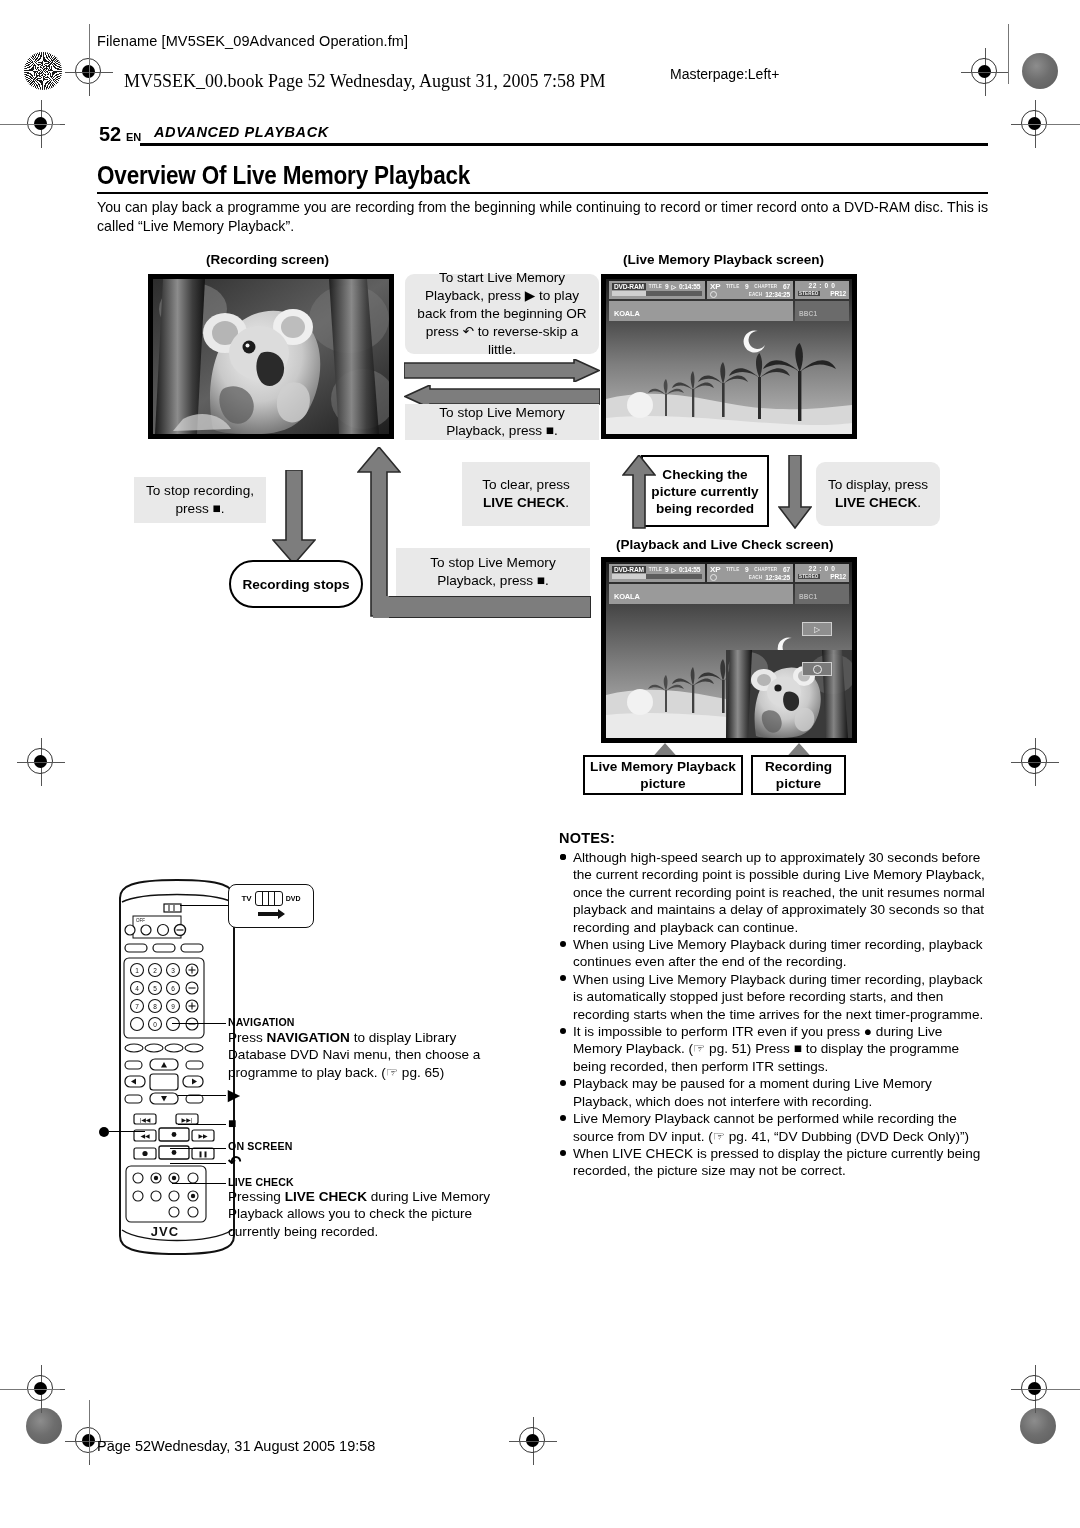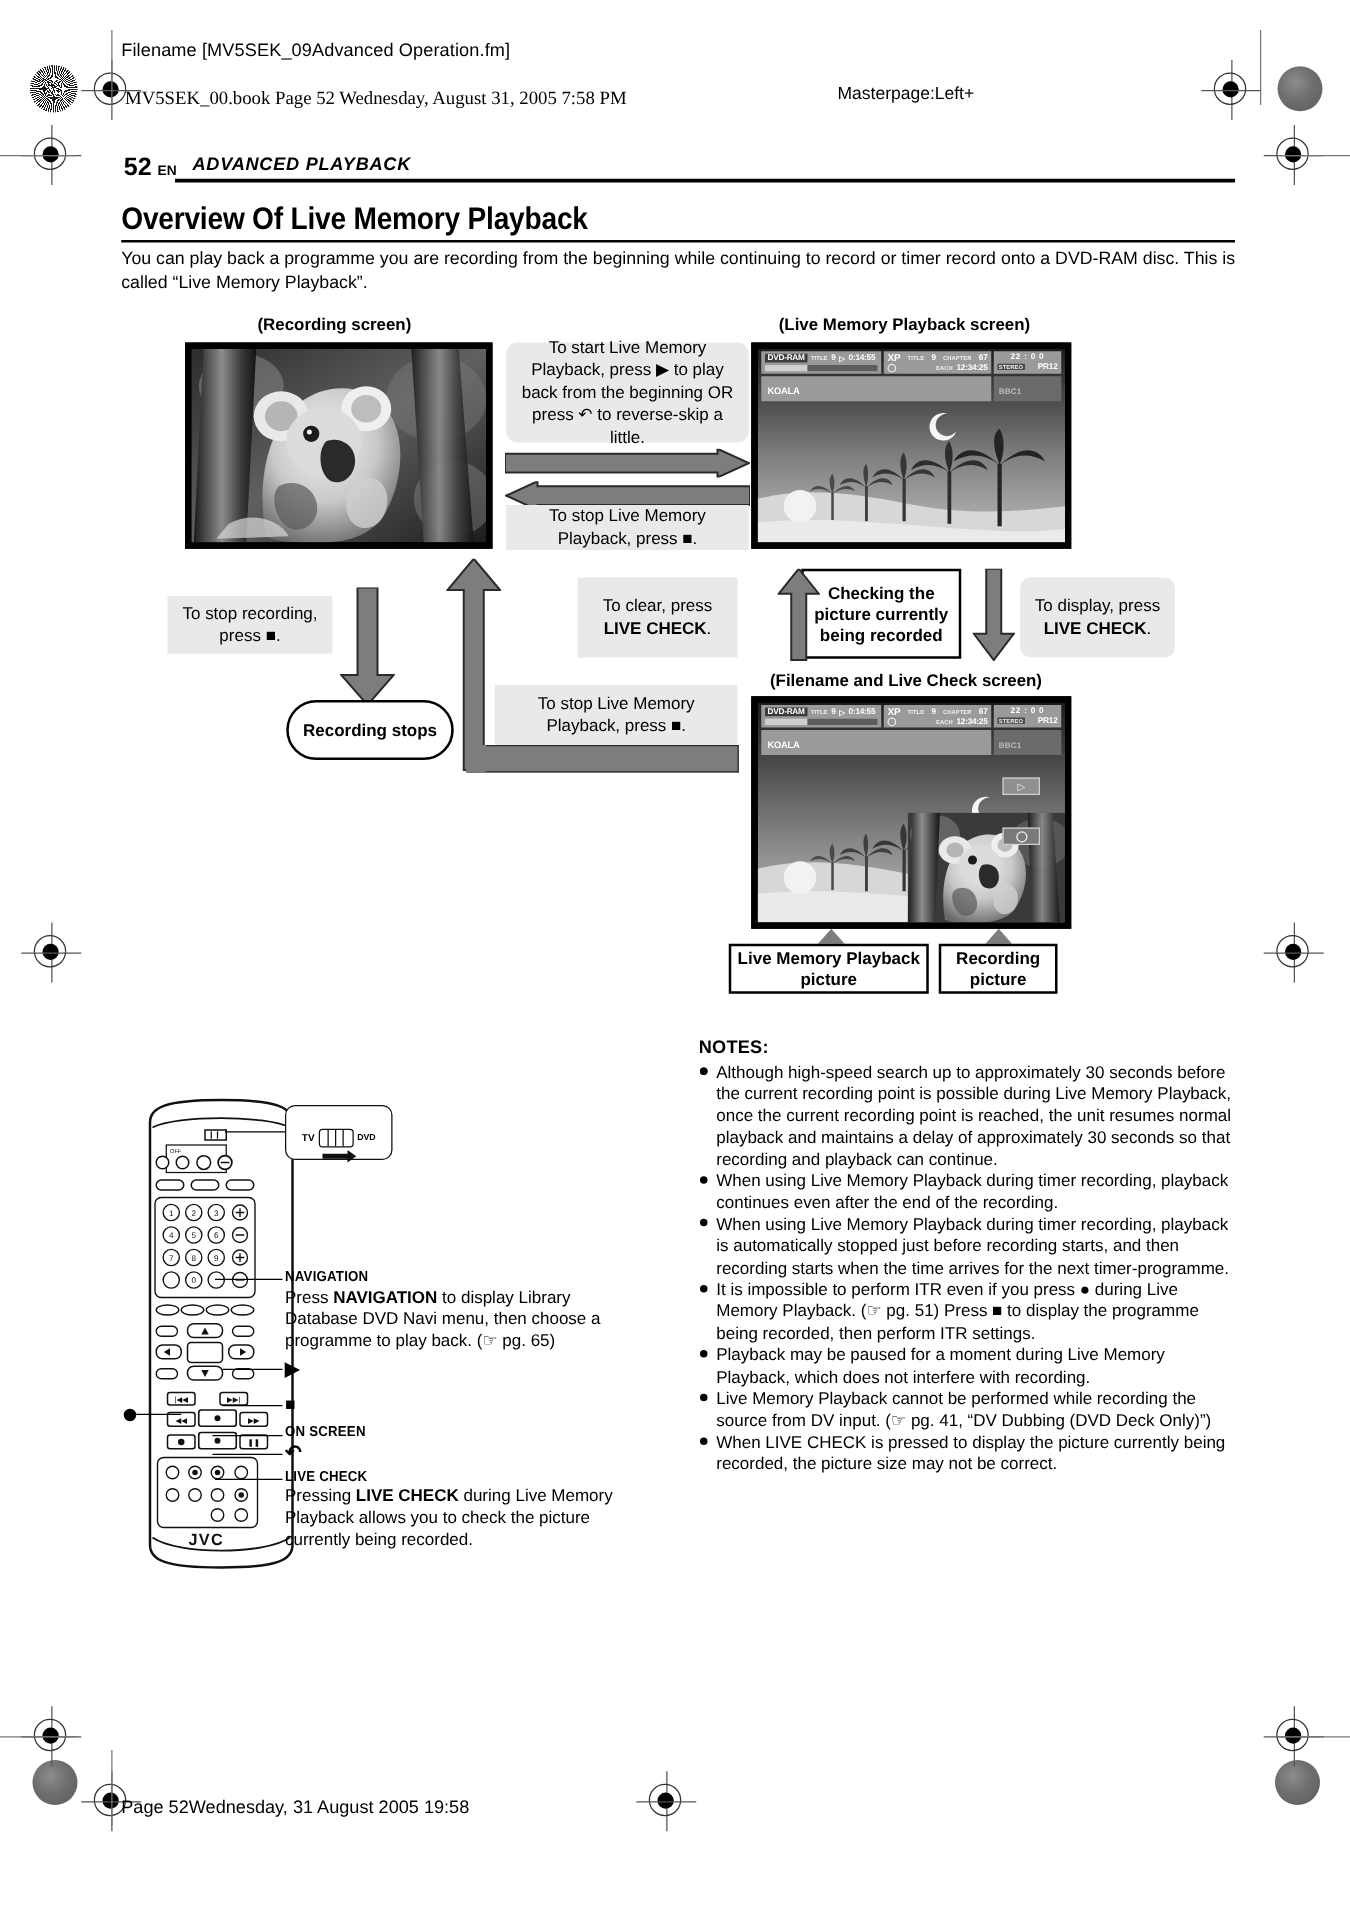--- a/index.html
+++ b/index.html
@@ -18,21 +18,21 @@
   .starburst{position:absolute;width:38px;height:38px;border-radius:50%;
     background:
       repeating-conic-gradient(#1a1a1a 0deg 3deg,#ffffff 3deg 6deg);
   }
   .greydot{position:absolute;width:36px;height:36px;border-radius:50%;
     background:radial-gradient(circle at 40% 36%,#8d8d8d 0%,#6e6e6e 45%,#5c5c5c 100%);}
   .hairline{position:absolute;background:#777;}
 
   
   .filename{font-size:14.5px;letter-spacing:.1px;}
-  .bookline{font-family:"Liberation Serif",serif;font-size:15px;}
+  .bookline{font-family:"Liberation Serif",serif;font-size:18px;margin-left:24px;}
   .masterpage{font-size:14px;}
 
   
   .pagenum{font-weight:bold;font-size:20px;font-family:"Liberation Sans",sans-serif;}
   .ennote{font-size:11px;font-weight:bold;}
   .runhead{font-style:italic;font-weight:bold;font-size:14.5px;letter-spacing:.6px;
            font-family:"Liberation Sans",sans-serif;}
   .rule-thick{background:#000;height:3px;}
   .rule-thin{background:#000;height:1.6px;}
 
@@ -354,21 +354,21 @@
     </svg>
 </div>
 
 <div class="abs greybox round" style="left:816px;top:462px;width:124px;height:64px;padding:2px 6px;box-sizing:border-box;">
   <span>
     <span>To display, press</span><br>
     <span class="b">LIVE CHECK</span><span>.</span>
   </span>
 </div>
 
-<div class="abs caplabel" style="left:616px;top:537px;">(Filename and Live Check screen)</div>
+<div class="abs caplabel" style="left:616px;top:537px;">(Playback and Live Check screen)</div>
 
 <div class="abs tvframe" style="left:601px;top:557px;width:256px;height:186px;">
   <div style="position:relative;width:246px;height:176px;overflow:hidden;background:#000;">
     <svg width="246" height="176" viewBox="0 0 246 176" style="position:absolute;left:0;top:0">
       <defs>
         <linearGradient id="sky2" x1="0" y1="0" x2="0" y2="1">
           <stop offset="0%" stop-color="#1c1c1c"></stop>
             <stop offset="58%" stop-color="#7e7e7e"></stop>
           <stop offset="100%" stop-color="#c0c0c0"></stop>
         </linearGradient>
@@ -631,21 +631,21 @@
     </g>
     <circle cx="44" cy="300" r="2.2" fill="#111"></circle>
     <circle cx="62" cy="300" r="2.2" fill="#111"></circle>
     <circle cx="81" cy="318" r="2.2" fill="#111"></circle>
 
     <text x="53" y="358" font-size="13" font-weight="bold" font-family="Liberation Sans" text-anchor="middle" fill="#111" letter-spacing="1">JVC</text>
   </svg>
 </div>
 
 <div class="abs" style="left:228px;top:884px;width:84px;height:42px;border:1.4px solid #111;border-radius:8px;background:#fff;">
-  <div style="display:flex;align-items:center;justify-content:center;gap:3px;margin-top:18px;">
+  <div style="display:flex;align-items:center;justify-content:center;gap:3px;margin-top:6px;">
     <span style="font-size:8px;font-weight:bold;">TV</span>
     <span style="display:inline-block;width:26px;height:13px;border:1.5px solid #111;border-radius:3px;position:relative;background:#fff;">
       <i style="position:absolute;left:6px;top:0;bottom:0;width:1.3px;background:#111;"></i>
       <i style="position:absolute;left:12px;top:0;bottom:0;width:1.3px;background:#111;"></i>
       <i style="position:absolute;left:18px;top:0;bottom:0;width:1.3px;background:#111;"></i>
     </span>
     <span style="font-size:7px;font-weight:bold;">DVD</span>
   </div>
   <div style="text-align:center;margin-top:1px;">
     <svg width="30" height="12" viewBox="0 0 30 12">

